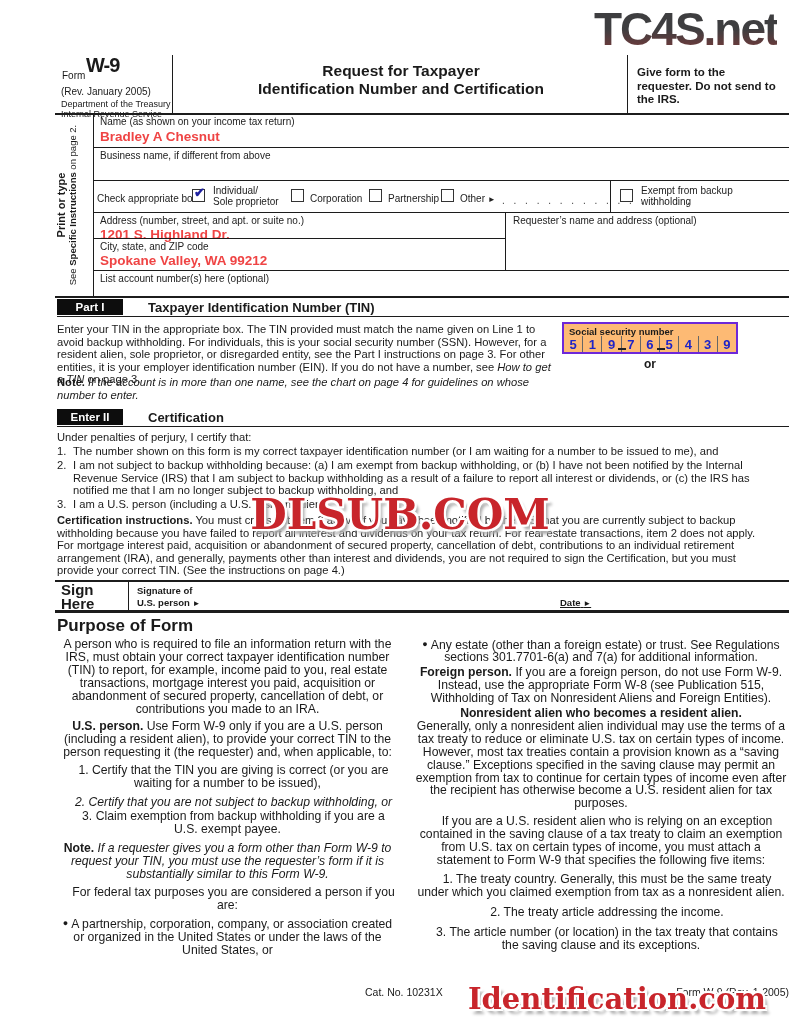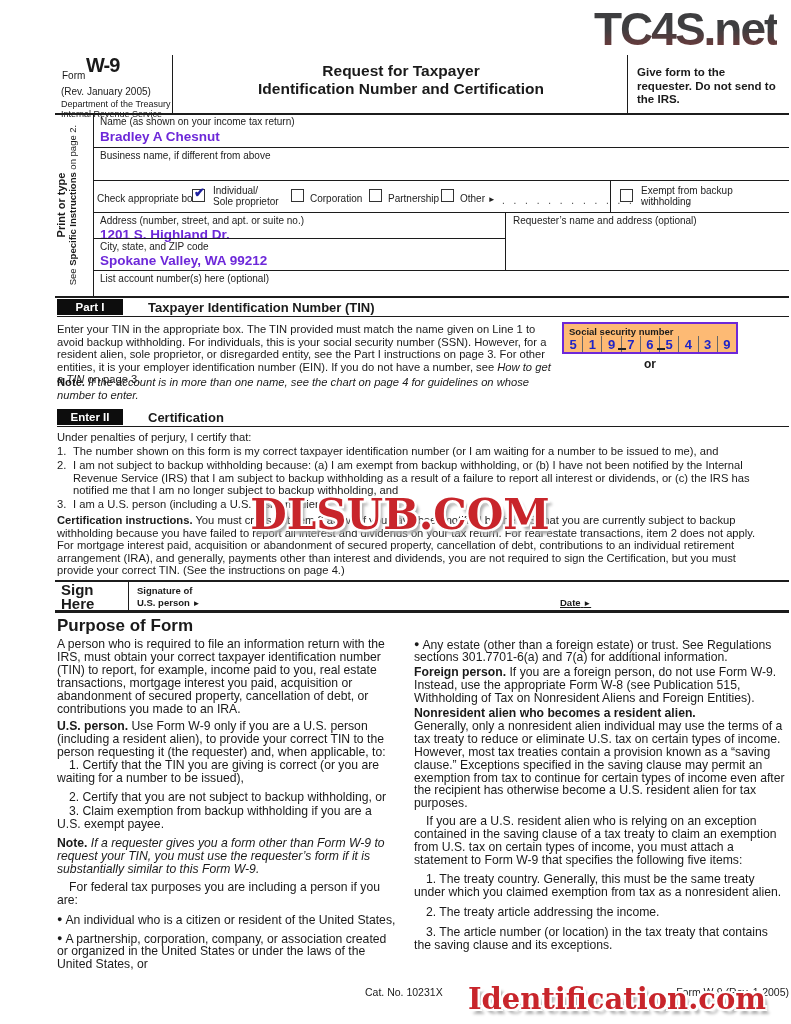--- a/index.html
+++ b/index.html
@@ -2,28 +2,28 @@
 <html><head>
 <meta charset="utf-8">
 <style>
   html,body{margin:0;padding:0;background:#fff;}
   .page{position:relative;width:791px;height:1024px;background:#ffffff;overflow:hidden;
         font-family:"Liberation Sans",sans-serif;color:#1a1a1a;}
   .abs{position:absolute;}
   .hl{position:absolute;background:#1c1c1c;height:1px;}
   .vl{position:absolute;background:#1c1c1c;width:1px;}
   .lbl{font-size:10px;color:#222;white-space:nowrap;}
-  .val{font-size:13.5px;font-weight:bold;color:#6d28d9;white-space:nowrap;}
+  .val{font-size:13.5px;font-weight:bold;color:#ef4444;white-space:nowrap;}
   .cb{position:absolute;width:13px;height:13px;border:1.5px solid #333;background:#fff;box-sizing:border-box;}
   .check{position:absolute;color:#1d1f9e;font-weight:bold;font-size:13px;line-height:13px;}
   .bar{position:absolute;background:#0d0d0d;color:#fff;font-weight:bold;font-size:11.5px;
        display:flex;align-items:center;justify-content:center;width:66px;height:16px;}
   .ptitle{position:absolute;font-weight:bold;font-size:13px;white-space:nowrap;}
   .body11{font-size:11.2px;line-height:12.5px;}
-  .body12{font-size:12.2px;line-height:12.9px;}
+  .body12{font-size:12.2px;line-height:12.9px;text-align:center;}
   .hang{padding-left:16px;text-indent:-16px;}
   .num{display:inline-block;width:16px;text-indent:0;}
   .ind{text-indent:12px;}
   .i{font-style:italic;}
   .blt{font-size:9px;vertical-align:1.5px;margin-right:3px;}
   .dots{color:#444;font-size:10px;letter-spacing:3px;}
   .ssnbox{position:absolute;border:2px solid #6d28d9;background:#fdba74;box-sizing:border-box;}
   .ssnlabel{font-size:9.5px;font-weight:bold;padding:2px 0 0 5px;white-space:nowrap;}
   .cells{position:absolute;left:0;right:0;bottom:0;height:16px;display:flex;}
   .cell{flex:1;border-right:1px solid #666;display:flex;align-items:center;justify-content:center;
@@ -157,26 +157,25 @@
   <div class="abs" style="left:215px;top:590px;width:330px;height:18px;"></div>
   <div class="abs" style="left:560px;top:597px;font-size:9.5px;font-weight:bold;text-decoration:underline;"><span>Date</span> <span style="font-size:8px;">►</span></div>
   <div class="abs" style="left:600px;top:590px;width:185px;height:18px;"></div>
   <div class="hl" style="left:55px;top:610px;width:734px;height:2.5px;"></div>
 
   <div class="abs" style="left:57px;top:616px;font-size:17px;font-weight:bold;">Purpose of Form</div>
 
   <div class="abs body12" style="left:57px;top:638px;width:341px;">
     <div>A person who is required to file an information return with the IRS, must obtain your correct taxpayer identification number (TIN) to report, for example, income paid to you, real estate transactions, mortgage interest you paid, acquisition or abandonment of secured property, cancellation of debt, or contributions you made to an IRA.</div>
     <div style="margin-top:5px;"><b>U.S. person.</b><span> Use Form W-9 only if you are a U.S. person (including a resident alien), to provide your correct TIN to the person requesting it (the requester) and, when applicable, to:</span></div>
-    <div class="ind" style="">1. Certify that the TIN you are giving is correct (or you are waiting for a number to be issued),</div>
-    <div class="ind" style="margin-top:6px;">2. Certify that you are not subject to backup withholding, or</div>
+    <div class="ind" style="margin-top:5px;">1. Certify that the TIN you are giving is correct (or you are waiting for a number to be issued),</div>
+    <div class="ind" style="margin-top:6px;font-style:italic;">2. Certify that you are not subject to backup withholding, or</div>
     <div class="ind" style="margin-top:1px;">3. Claim exemption from backup withholding if you are a U.S. exempt payee.</div>
     <div style="margin-top:6px;"><b>Note.</b><span class="i"> If a requester gives you a form other than Form W-9 to request your TIN, you must use the requester’s form if it is substantially similar to this Form W-9.</span></div>
-    <div class="ind" style="margin-top:6px;">For federal tax purposes you are including a person if you are:</div>
-    <div style="margin-top:6px;"><span class="blt">●</span><span>An individual who is a citizen or resident of the United States,</span></div>
+    <div class="ind" style="margin-top:6px;">For federal tax purposes you are considered a person if you are:</div>
     <div style="margin-top:5px;"><span class="blt">●</span><span>A partnership, corporation, company, or association created or organized in the United States or under the laws of the United States, or</span></div>
   </div>
 
   <div class="abs body12" style="left:414px;top:638px;width:374px;">
     <div><span class="blt">●</span><span>Any estate (other than a foreign estate) or trust. See Regulations sections 301.7701-6(a) and 7(a) for additional information.</span></div>
     <div style="margin-top:2px;"><b>Foreign person.</b><span> If you are a foreign person, do not use Form W-9. Instead, use the appropriate Form W-8 (see Publication 515, Withholding of Tax on Nonresident Aliens and Foreign Entities).</span></div>
     <div style="margin-top:2px;"><b>Nonresident alien who becomes a resident alien.</b></div>
     <div>Generally, only a nonresident alien individual may use the terms of a tax treaty to reduce or eliminate U.S. tax on certain types of income. However, most tax treaties contain a provision known as a “saving clause.” Exceptions specified in the saving clause may permit an exemption from tax to continue for certain types of income even after the recipient has otherwise become a U.S. resident alien for tax purposes.</div>
     <div class="ind" style="margin-top:5px;">If you are a U.S. resident alien who is relying on an exception contained in the saving clause of a tax treaty to claim an exemption from U.S. tax on certain types of income, you must attach a statement to Form W-9 that specifies the following five items:</div>
     <div class="ind" style="margin-top:6px;">1. The treaty country. Generally, this must be the same treaty under which you claimed exemption from tax as a nonresident alien.</div>

